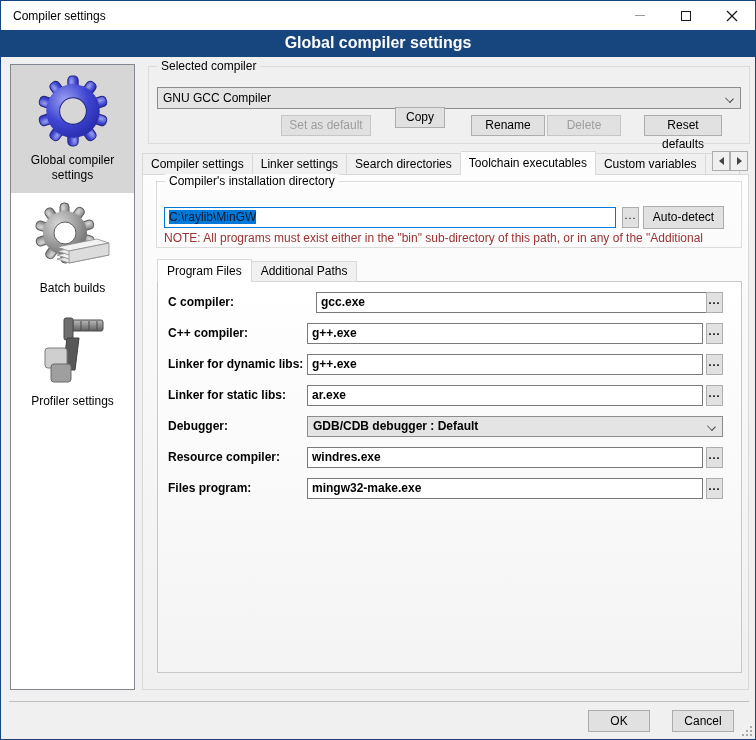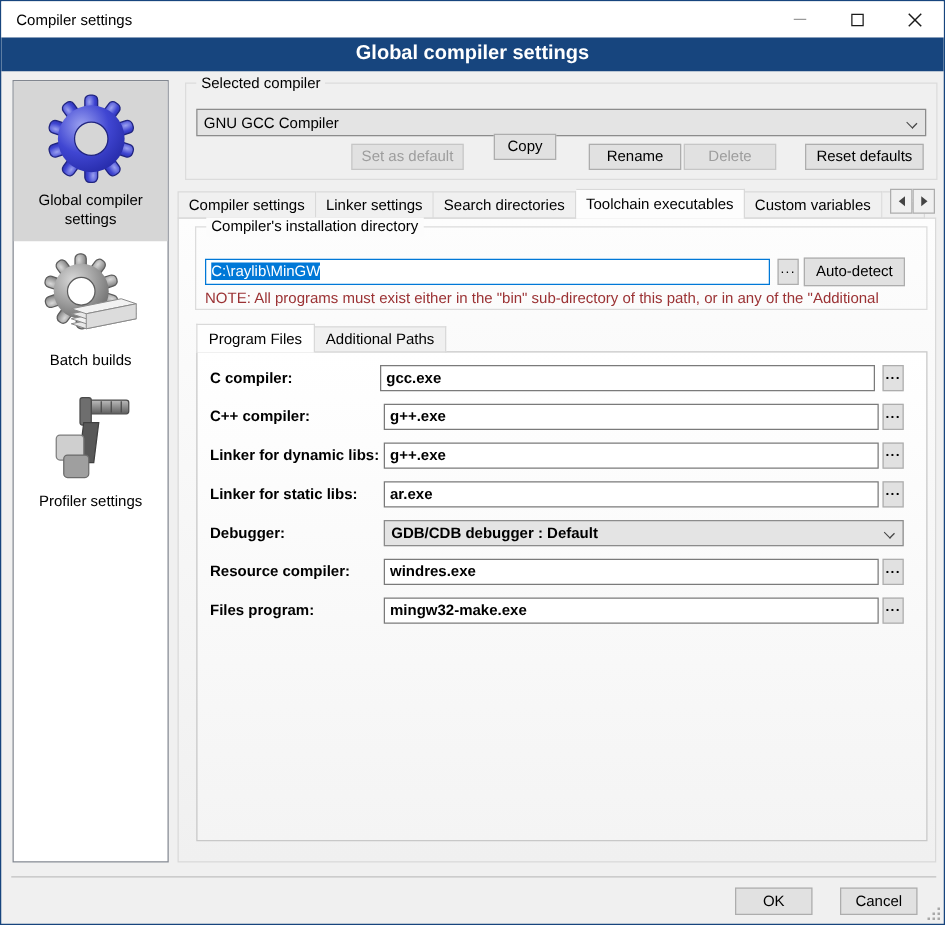--- a/index.html
+++ b/index.html
@@ -35,21 +35,21 @@
   .gl-gray { background:#f0f0f0; }
   .gl-light { background:#fcfcfc; }
 
   
   .btn { position:absolute; height:21px; background:#e1e1e1; border:1px solid #adadad;
          text-align:center; line-height:19px; font-size:12px; cursor:default; }
   .btn.disabled { color:#9d9d9d; border-color:#c6c6c6; }
   .textinput { position:absolute; height:21px; background:#fff; border:1px solid #7a7a7a;
                line-height:19px; padding:0 4px; white-space:nowrap; overflow:hidden; }
   .textinput.focused { border:1px solid #0078d7; }
-  .sel { background:#0078d7; color:#ffffff;text-align:right; }
+  .sel { background:#0078d7; color:#0f172a;text-align:right; }
   .combo { position:absolute; height:22px; background:#e4e4e4; border:1px solid #8c8c8c;
            line-height:20px; padding:0 22px 0 5px; white-space:nowrap; overflow:hidden; }
   .combo .chev { position:absolute; right:7px; top:7px; width:7px; height:7px;
                  border-right:1px solid #444; border-bottom:1px solid #444; transform:rotate(45deg) scaleY(0.8); }
   .browse { position:absolute; width:17px; height:21px; background:#e1e1e1; border:1px solid #adadad;
             text-align:center; line-height:15px; font-size:11px; letter-spacing:1px; }
 
   
   .main-tabs { position:absolute; left:141px; top:150px; height:22px; display:flex; }
   .tab { height:22px; margin-top:2px; padding:0 8px; line-height:20px; background:#f0f0f0;
@@ -204,21 +204,21 @@
     <span class="grouplabel gl-gray">Selected compiler</span>
   </div>
   <div class="combo" style="left:156px; top:86px; width:584px;">
     <span>GNU GCC Compiler</span>
     <span class="chev"></span>
   </div>
   <div class="btn disabled" style="left:280px; top:114px; width:90px;">Set as default</div>
   <div class="btn" style="left:394px; top:106px; width:50px;">Copy</div>
   <div class="btn" style="left:470px; top:114px; width:74px;">Rename</div>
   <div class="btn disabled" style="left:546px; top:114px; width:74px;">Delete</div>
-  <div class="btn" style="left:643px; top:114px; width:95px;">Reset defaults</div>
+  <div class="btn" style="left:643px; top:114px; width:78px;">Reset defaults</div>
 
   <div class="main-tabs">
     <div class="tab">Compiler settings</div>
     <div class="tab">Linker settings</div>
     <div class="tab">Search directories</div>
     <div class="tab active">Toolchain executables</div>
     <div class="tab">Custom variables</div>
     <div class="tab clipped">Build options</div>
   </div>
   <div class="tabscroll left" style="left:711px; top:150px; position:absolute;">
@@ -240,21 +240,21 @@
   <div class="btn" style="left:642px; top:205px; width:81px; height:23px; line-height:21px; z-index:5;">Auto-detect</div>
   <div class="note" style="z-index:5;">NOTE: All programs must exist either in the "bin" sub-directory of this path, or in any of the "Additional</div>
 
   <div class="inner-tabs" style="z-index:4;">
     <div class="itab active">Program Files</div>
     <div class="itab">Additional Paths</div>
   </div>
   <div class="inner-panel">
 
     <span class="frow-label" style="top:10px;">C compiler:</span>
-    <div class="textinput" style="left:146px; top:10px; width:396px;">
+    <div class="textinput" style="left:158px; top:10px; width:396px;">
       <span>gcc.exe</span>
     </div>
     <div class="browse" style="left:548px; top:10px;">...</div>
 
     <span class="frow-label" style="top:41px;">C++ compiler:</span>
     <div class="textinput" style="left:149px; top:41px; width:396px;">
       <span>g++.exe</span>
     </div>
     <div class="browse" style="left:548px; top:41px;">...</div>
 

